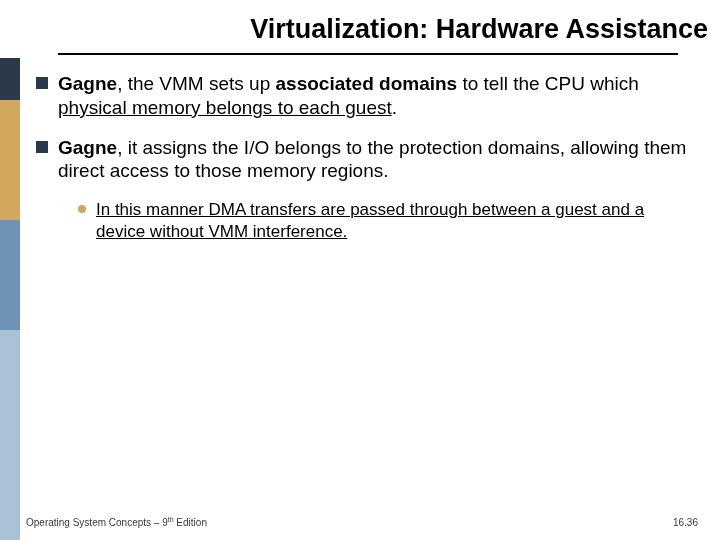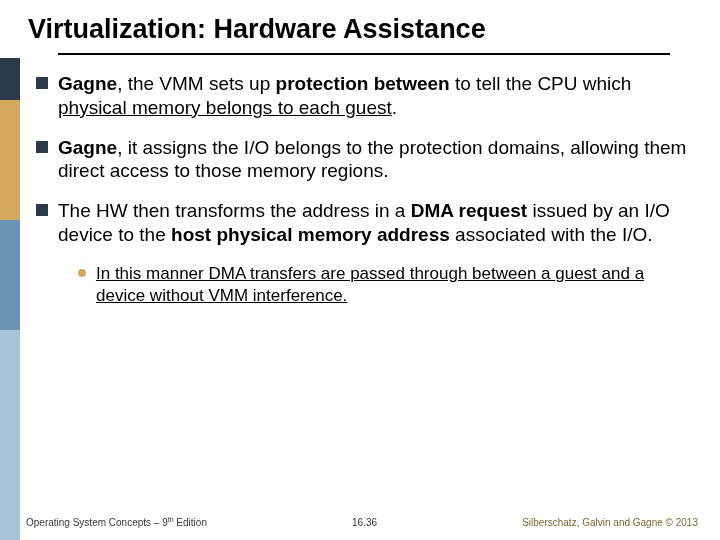--- a/index.html
+++ b/index.html
@@ -19,23 +19,23 @@
     height: 540px;
   }
   .sidebar .seg-white  { height: 58px; background: #fff; }
   .sidebar .seg-dark   { height: 42px; background: #2b3a4a; }
   .sidebar .seg-gold   { height: 120px; background: #d2a85f; }
   .sidebar .seg-blue1  { height: 110px; background: #6c93b5; }
   .sidebar .seg-blue2  { height: 210px; background: #a9c2d8; }
   .title-wrap {
     position: absolute;
     left: 20px;
-    right: 12px;
+    right: 4px;
     top: 14px;
-    text-align: left;
+    text-align: right;
   }
   .title {
     font-size: 27px;
     font-weight: bold;
     color: #000;
     display: inline-block;
     padding: 0 8px 6px 8px;
   }
   .title-rule {
     height: 2px;
@@ -117,44 +117,37 @@
 <div class="title-wrap">
   <div class="title">Virtualization: Hardware Assistance</div>
   <div class="title-rule"></div>
 </div>
 
 <div class="content">
 
   <div class="bullet">
     <div class="sq"></div>
     <div class="txt">
-      <span class="b">Gagne</span><span>, the VMM sets up </span><span class="b">protection between</span><span> to tell the CPU which </span><span class="u">physical memory belongs to each guest</span><span>.</span>
+      <span class="b">Gagne</span><span>, the VMM sets up </span><span class="b">associated domains</span><span> to tell the CPU which </span><span class="u">physical memory belongs to each guest</span><span>.</span>
     </div>
   </div>
 
   <div class="bullet">
     <div class="sq"></div>
     <div class="txt">
       <span class="b">Gagne</span><span>, it assigns the I/O belongs to the protection domains, allowing them direct access to those memory regions.</span>
     </div>
   </div>
 
-  <div class="bullet">
-    <div class="sq"></div>
-    <div class="txt">
-      <span>The HW then transforms the address in a </span><span class="b">DMA request</span><span> issued by an I/O device to the </span><span class="b">host physical memory address</span><span> associated with the I/O.</span>
-    </div>
-  </div>
 
   <div class="sub">
     <div class="dot"></div>
     <div class="txt">In this manner DMA transfers are passed through between a guest and a device without VMM interference.</div>
   </div>
 
 </div>
 
 <div class="footer">
   <div class="left">
     <span>Operating System Concepts – 9</span><sup>th</sup><span> Edition</span>
   </div>
   <div class="center">16.36</div>
-  <div class="right">Silberschatz, Galvin and Gagne © 2013</div>
 </div>
 
 </body></html>

